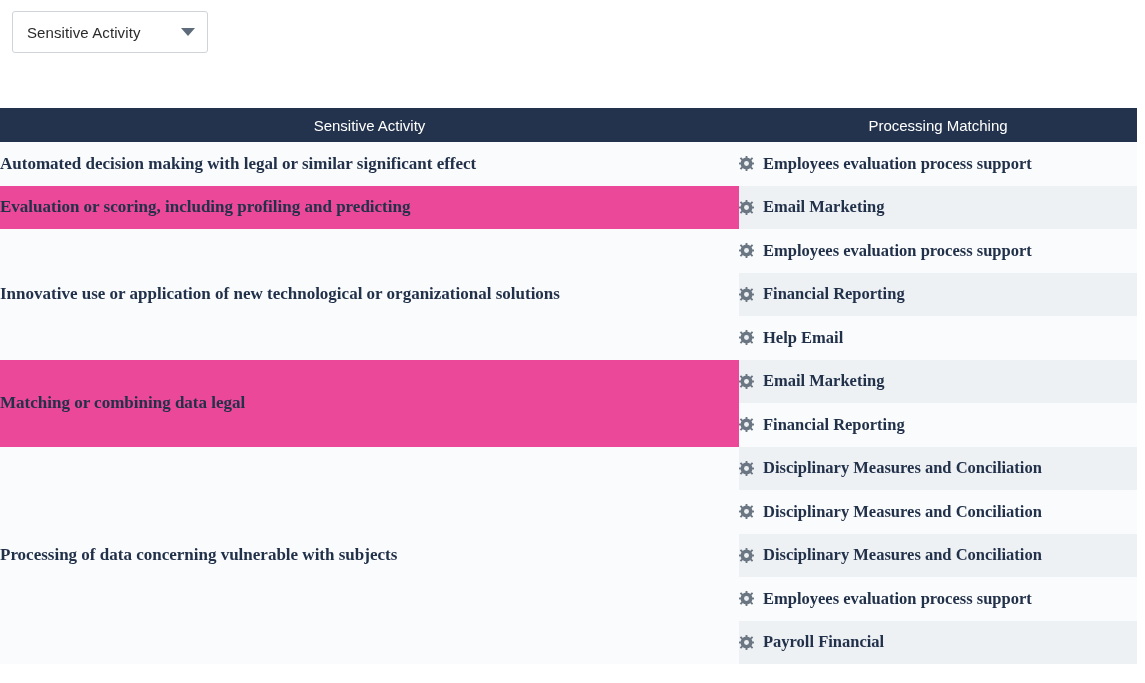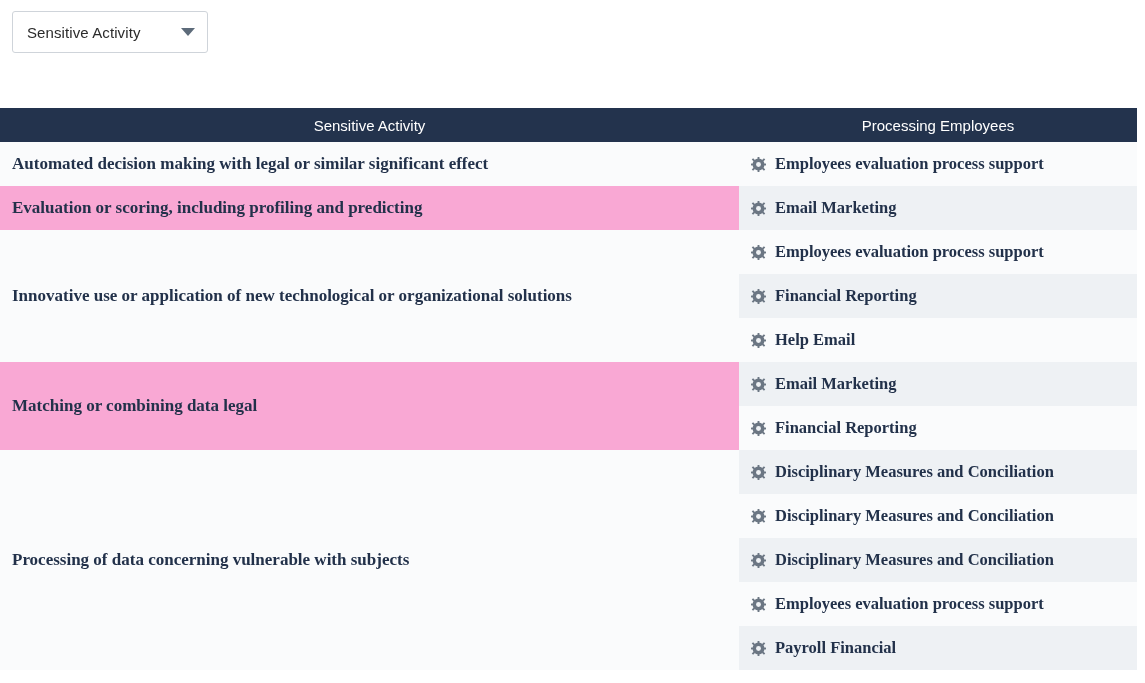--- a/index.html
+++ b/index.html
@@ -64,21 +64,21 @@
     font-size: 15px;
     height: 34px;
     text-align: center;
     padding: 0;
     border: none;
   }
   .col-left { width: 739px; }
   .col-right { width: 398px; }
 
   .grid td {
-    padding: 12px;
+    padding: 0;
     border: none;
     vertical-align: middle;
   }
 
   .cell-left {
     font-size: 17px;
     font-weight: bold;
     color: #22314a;
     padding-left: 52px;
     padding-right: 12px;
@@ -91,21 +91,21 @@
     color: #22314a;
     padding-left: 28px;
     box-sizing: border-box;
     height: 43.5px;
   }
 
   .row-odd   { background: #fafbfc; text-align: right; }
   .row-even  { background: #eef1f4; text-align: center; }
 
   .left-odd  { background: #fafbfc; }
-  .left-even { background: #f9a8d4; }
+  .left-even { background: #ec4899; }
 
   .item {
     display: flex;
     align-items: center;
     gap: 9px;
   }
   .gear {
     flex: 0 0 auto;
     width: 15px;
     height: 15px;
@@ -124,21 +124,21 @@
 </div>
 
 <table class="grid">
   <colgroup>
     <col class="col-left">
     <col class="col-right">
   </colgroup>
   <thead>
     <tr>
       <th>Sensitive Activity</th>
-      <th>Processing Employees</th>
+      <th>Processing Matching</th>
     </tr>
   </thead>
   <tbody id="grid-body">
       <tr>
         <td class="cell-left left-odd" rowspan="1">Automated decision making with legal or similar significant effect</td>
         <td class="cell-right row-odd">
           <div class="item">
             <span class="gear"><svg width="15" height="15" viewBox="0 0 16 16">
                 <g fill="#6b7683">
                   <circle cx="8" cy="8" r="6.4"></circle>

